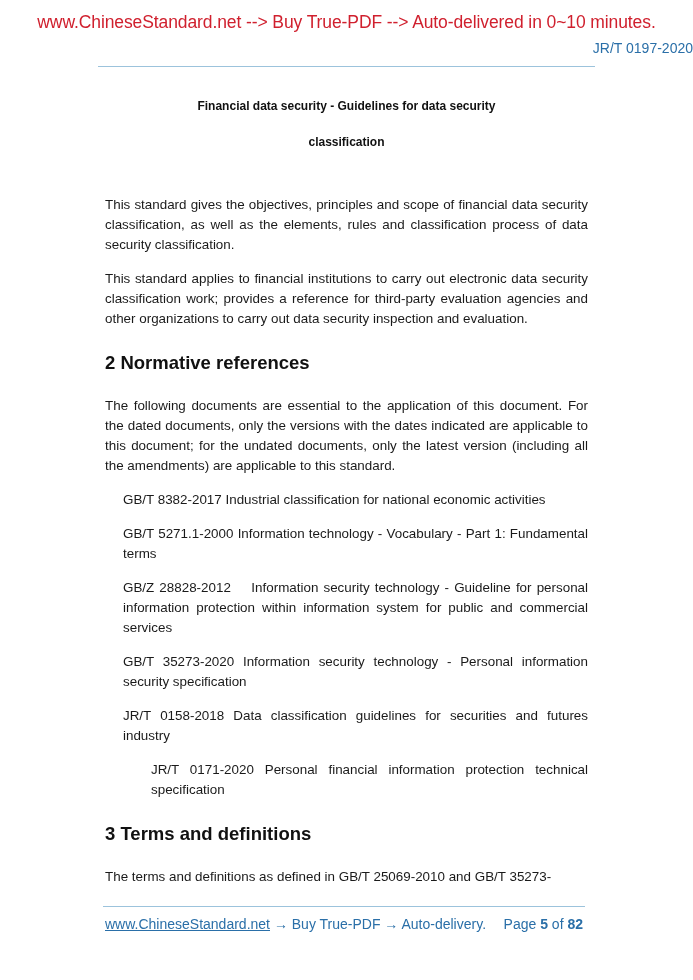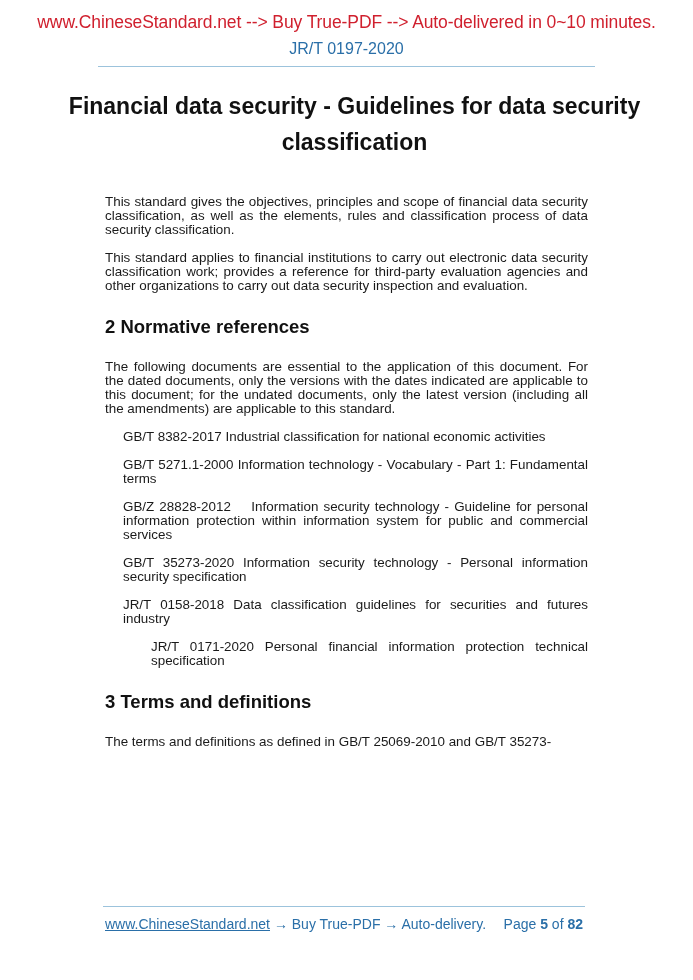--- a/index.html
+++ b/index.html
@@ -23,60 +23,60 @@
       text-align: center;
       font-size: 17.5px;
       color: #d0202e;
       letter-spacing: -0.1px;
     }
     .doc-code {
       position: absolute;
       top: 40px;
       left: 0;
       width: 693px;
-      text-align: center;
-      font-size: 16px;
+      text-align: right;
+      font-size: 14px;
       color: #2a6fa8;
     }
     .header-rule {
       position: absolute;
       top: 66px;
       left: 98px;
       width: 497px;
       height: 1px;
       background: #9cc3dc;
     }
     .title {
       position: absolute;
       top: 88px;
-      left: 68px;
+      left: 60px;
       width: 573px;
       text-align: center;
-      font-size: 23px;
+      font-size: 12px;
       font-weight: bold;
       line-height: 36px;
       color: #111;
     }
     .content {
       position: absolute;
       top: 174px;
       left: 105px;
       width: 483px;
     }
     h2 {
       font-size: 18.5px;
       font-weight: bold;
       margin: 0;
       line-height: 24px;
       color: #111;
     }
     p {
       margin: 0;
       font-size: 13.4px;
-      line-height: 14px;
+      line-height: 20px;
       text-align: justify;
       color: #1a1a1a;
     }
     .gap-h2 { height: 21px; }
     .gap-p { height: 14px; }
     .ref-list {
       margin-left: 18px;
     }
     .ref-list p { margin-bottom: 14px; }
     .ref-list p:last-child { margin-bottom: 0; margin-left: 28px; }

